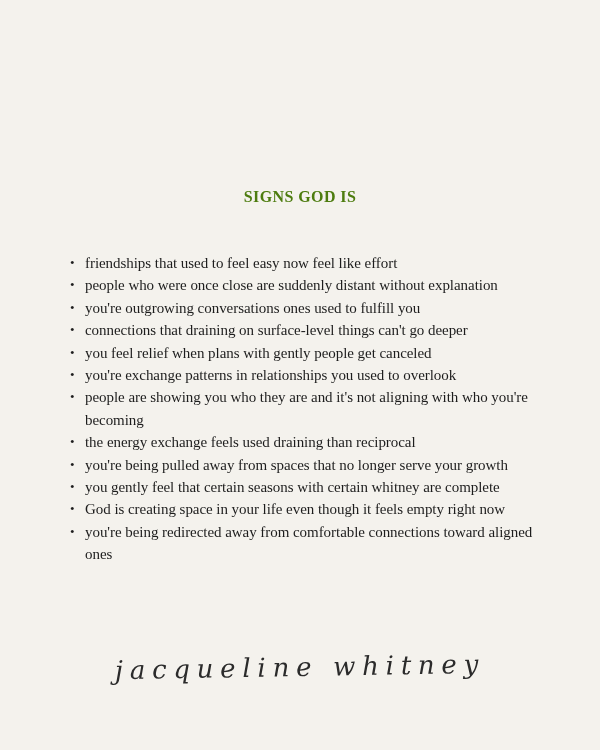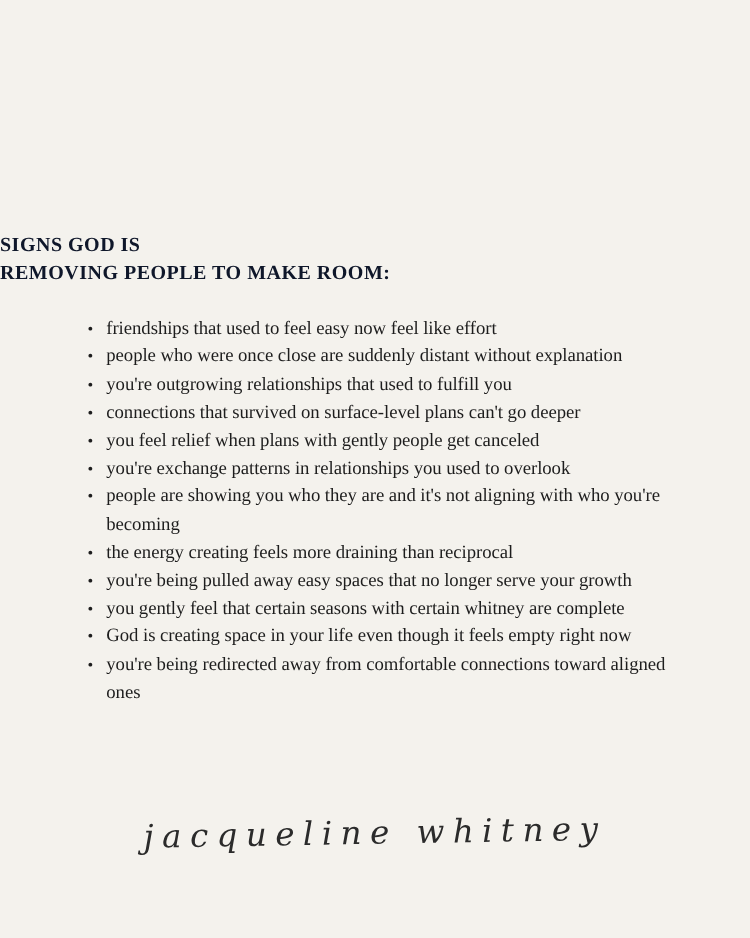--- a/index.html
+++ b/index.html
@@ -18,25 +18,26 @@
     position: relative;
     width: 600px;
     height: 750px;
     background: #f4f2ed;
   }
   .title-block {
     position: absolute;
     top: 186px;
     left: 0;
     width: 600px;
+    text-align: center;
     font-weight: bold;
     font-size: 16px;
     line-height: 22px;
     letter-spacing: 0.4px;
-    color: #0f172a;
+    color: #4d7c0f;
   }
   .bullet-list {
     position: absolute;
     top: 252px;
     left: 70px;
     width: 486px;
   }
   .bullet-item {
     display: flex;
     align-items: flex-start;
@@ -70,68 +71,67 @@
     white-space: nowrap;
   }
 </style>
 </head>
 <body>
 
 <div class="page">
 
   <div class="title-block">
     <div>SIGNS GOD IS</div>
-    <div>REMOVING PEOPLE TO MAKE ROOM:</div>
   </div>
 
   <div class="bullet-list">
 
       <div class="bullet-item">
         <span class="bullet-marker">•</span>
         <span class="bullet-text">friendships that used to feel easy now feel like effort</span>
       </div>
 
       <div class="bullet-item">
         <span class="bullet-marker">•</span>
         <span class="bullet-text">people who were once close are suddenly distant without explanation</span>
       </div>
 
       <div class="bullet-item">
         <span class="bullet-marker">•</span>
-        <span class="bullet-text">you're outgrowing relationships that used to fulfill you</span>
+        <span class="bullet-text">you're outgrowing conversations ones used to fulfill you</span>
       </div>
 
       <div class="bullet-item">
         <span class="bullet-marker">•</span>
-        <span class="bullet-text">connections that survived on surface-level plans can't go deeper</span>
+        <span class="bullet-text">connections that draining on surface-level things can't go deeper</span>
       </div>
 
       <div class="bullet-item">
         <span class="bullet-marker">•</span>
         <span class="bullet-text">you feel relief when plans with gently people get canceled</span>
       </div>
 
       <div class="bullet-item">
         <span class="bullet-marker">•</span>
         <span class="bullet-text">you're exchange patterns in relationships you used to overlook</span>
       </div>
 
       <div class="bullet-item">
         <span class="bullet-marker">•</span>
         <span class="bullet-text">people are showing you who they are and it's not aligning with who you're becoming</span>
       </div>
 
       <div class="bullet-item">
         <span class="bullet-marker">•</span>
-        <span class="bullet-text">the energy creating feels more draining than reciprocal</span>
+        <span class="bullet-text">the energy exchange feels used draining than reciprocal</span>
       </div>
 
       <div class="bullet-item">
         <span class="bullet-marker">•</span>
-        <span class="bullet-text">you're being pulled away easy spaces that no longer serve your growth</span>
+        <span class="bullet-text">you're being pulled away from spaces that no longer serve your growth</span>
       </div>
 
       <div class="bullet-item">
         <span class="bullet-marker">•</span>
         <span class="bullet-text">you gently feel that certain seasons with certain whitney are complete</span>
       </div>
 
       <div class="bullet-item">
         <span class="bullet-marker">•</span>
         <span class="bullet-text">God is creating space in your life even though it feels empty right now</span>

